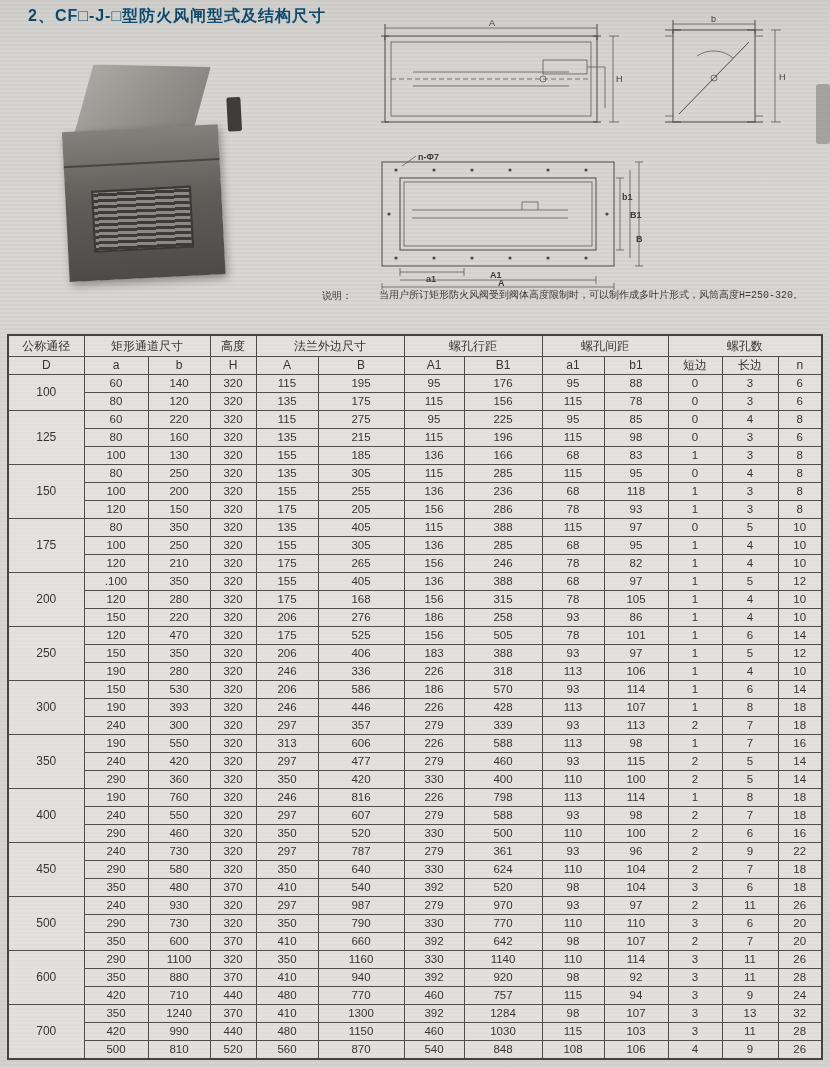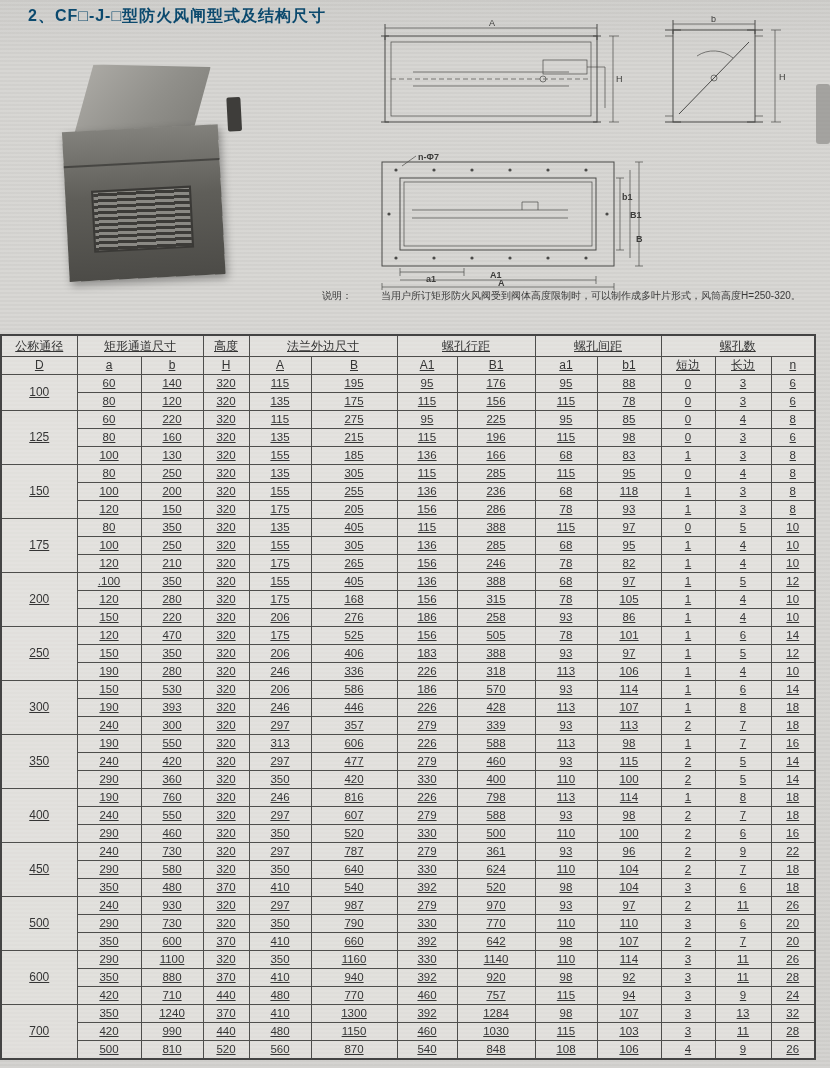--- a/index.html
+++ b/index.html
@@ -34,25 +34,25 @@
   svg{display:block;}
   svg line,svg rect,svg circle,svg path,svg polyline{stroke:#4a4a48;fill:none;stroke-width:1;}
   svg .thin{stroke-width:.7;}
   svg .dash{stroke-dasharray:5 3;}
   svg .dot{fill:#4a4a48;stroke:none;}
   svg text{fill:#3c3c3a;font-size:9px;font-family:"Liberation Sans",sans-serif;stroke:none;}
 
   
   .note{position:absolute;left:318px;top:288px;width:508px;font-size:10px;line-height:16px;color:#3a3a3a;display:flex;text-align:center;}
   .note .lbl{flex:0 0 38px;}
-  .note .txt{flex:1;}
+  .note .txt{flex:1;font-family:Liberation Mono, monospace;}
 
   
-  table.spec{position:absolute;left:0;top:334px;width:814px;border-collapse:collapse;
-    font-size:11.5px;color:#353535;table-layout:fixed;background:rgba(236,235,232,.55);text-decoration:underline;}
+  table.spec{position:absolute;left:7px;top:334px;width:814px;border-collapse:collapse;
+    font-size:11.5px;color:#353535;table-layout:fixed;background:rgba(236,235,232,.55);}
   table.spec th,table.spec td{border:1px solid #4e4e4c;text-align:center;padding:0;height:17px;line-height:17px;
     white-space:nowrap;overflow:hidden;font-weight:normal;}
   table.spec thead th{font-size:12px;height:20px;line-height:20px;}
   table.spec thead tr.subhead th{height:17px;line-height:17px;}
   table.spec{border:2px solid #444;}
   table.spec tr.group-start td{border-top:1.5px solid #3f3f3d;}
   table.spec td.d-cell{font-size:12px;}
 </style>
 </head>
 <body>

